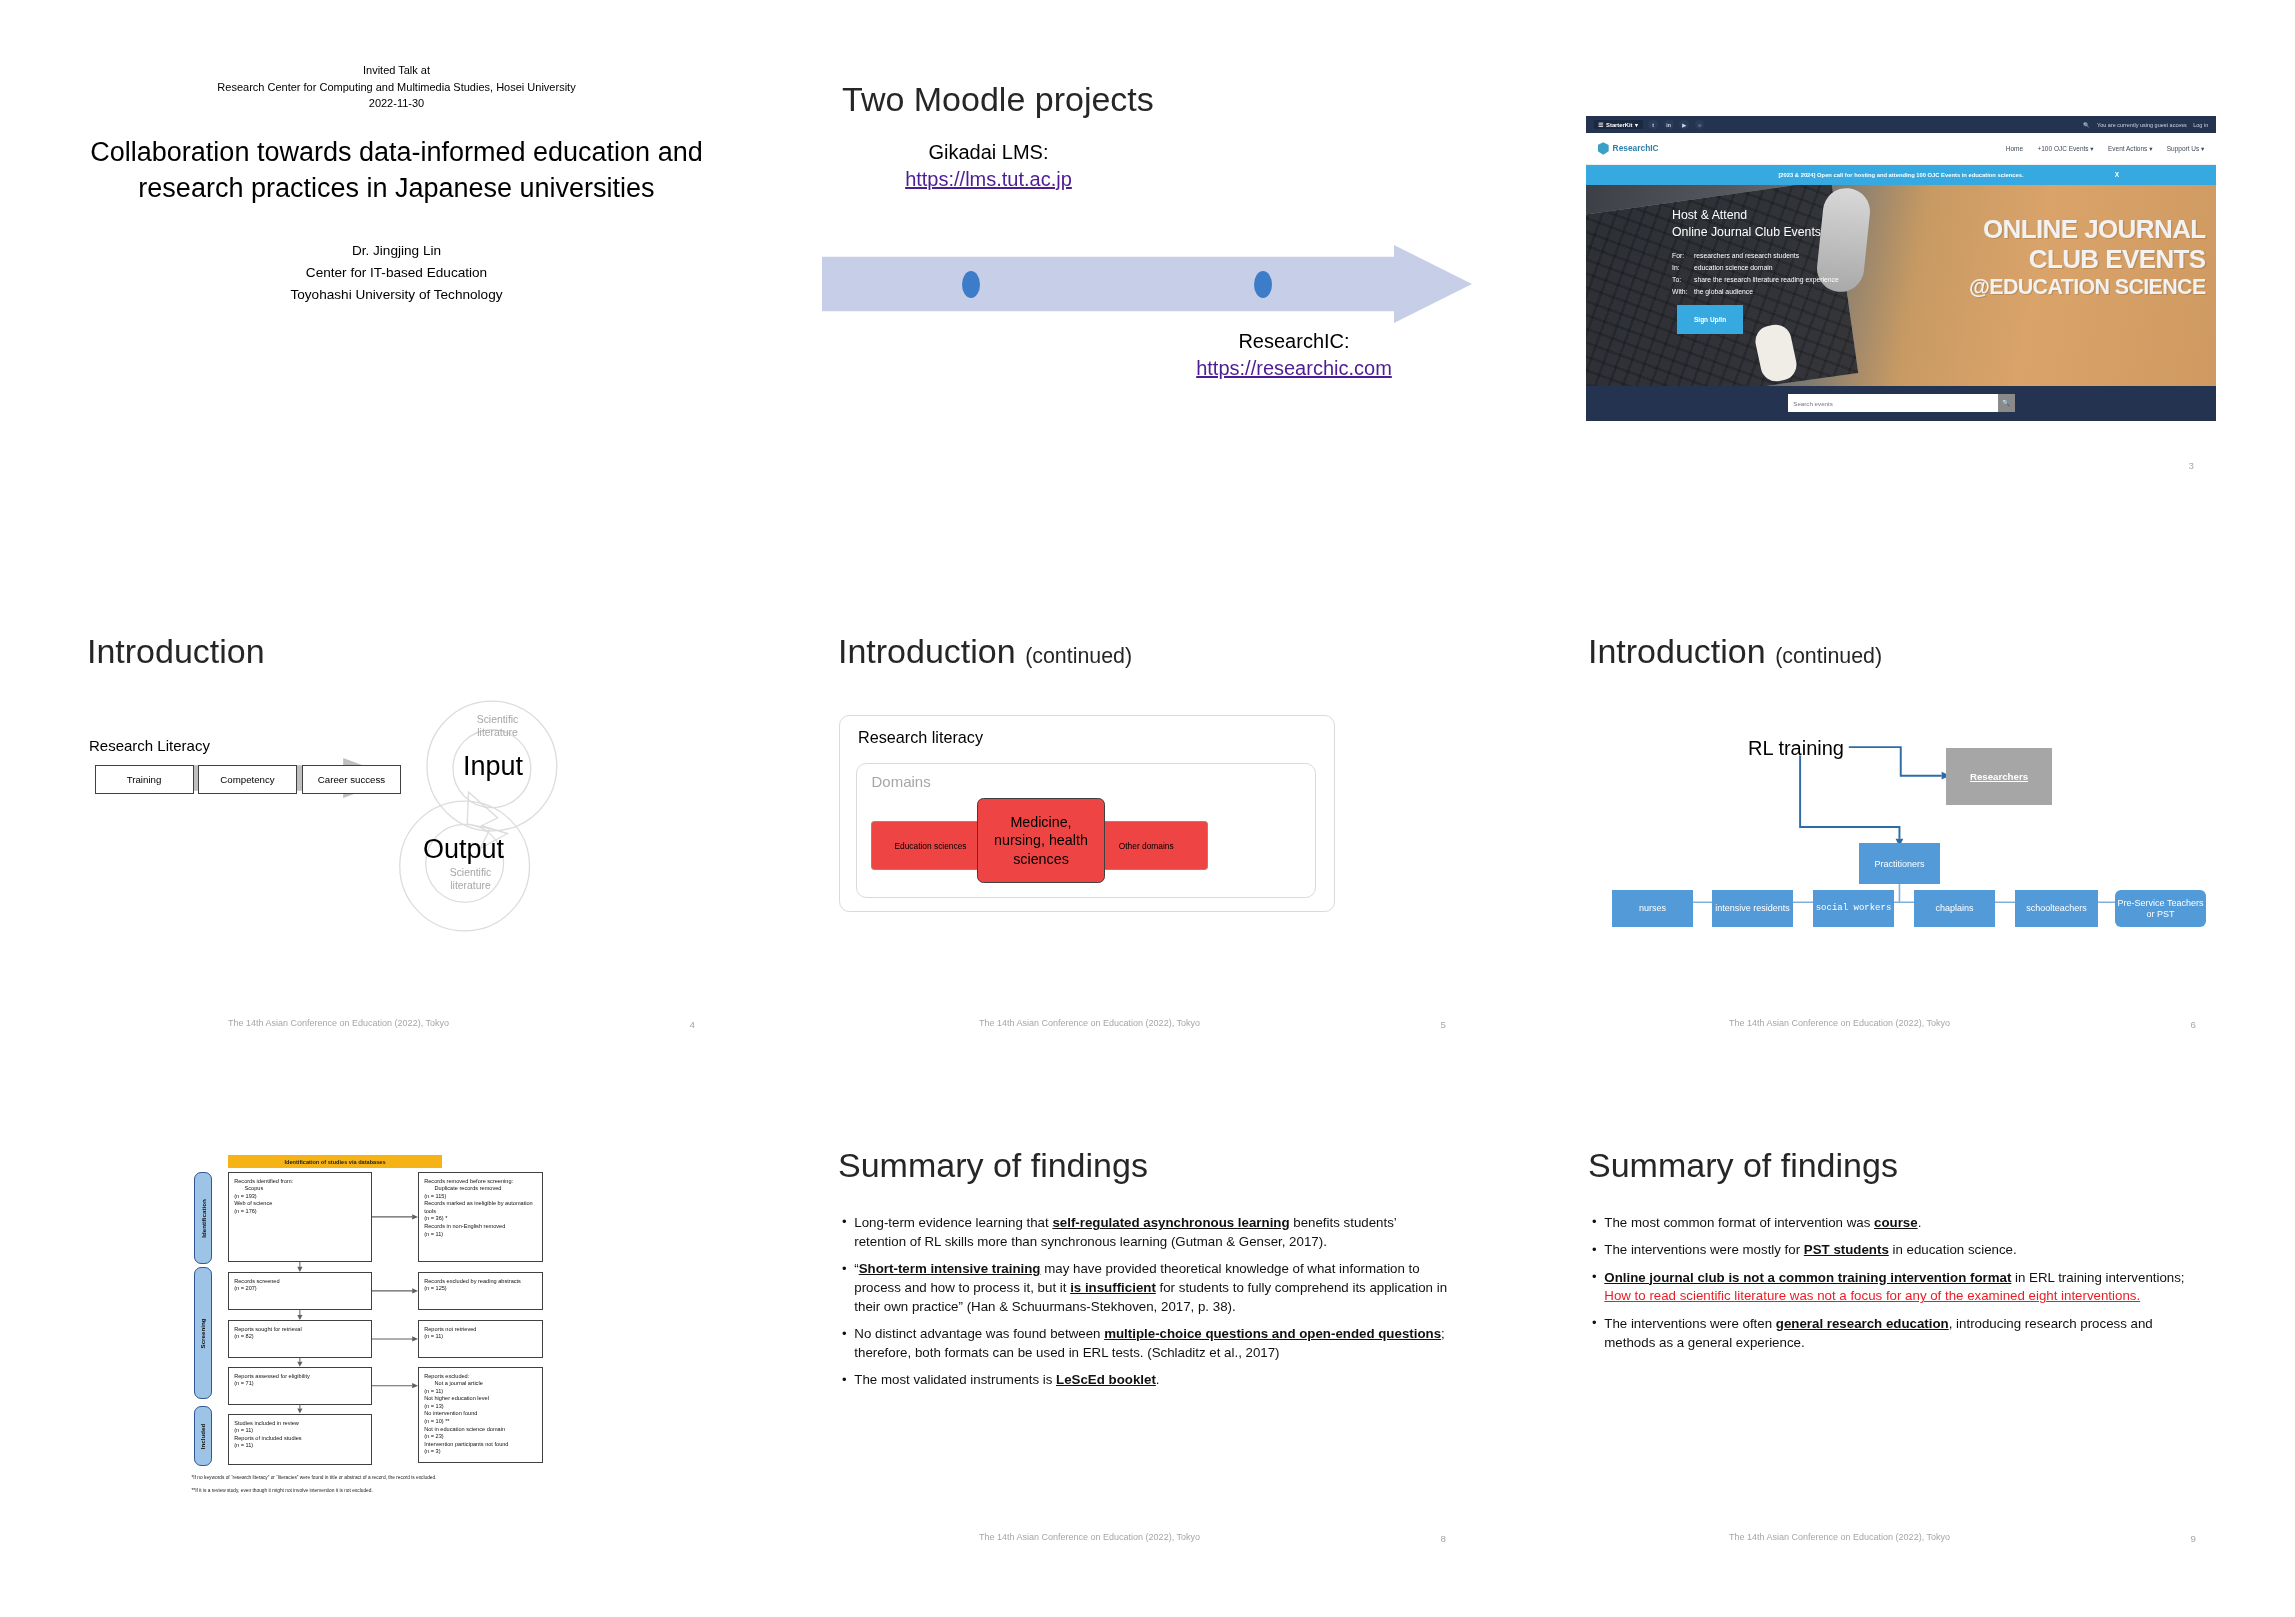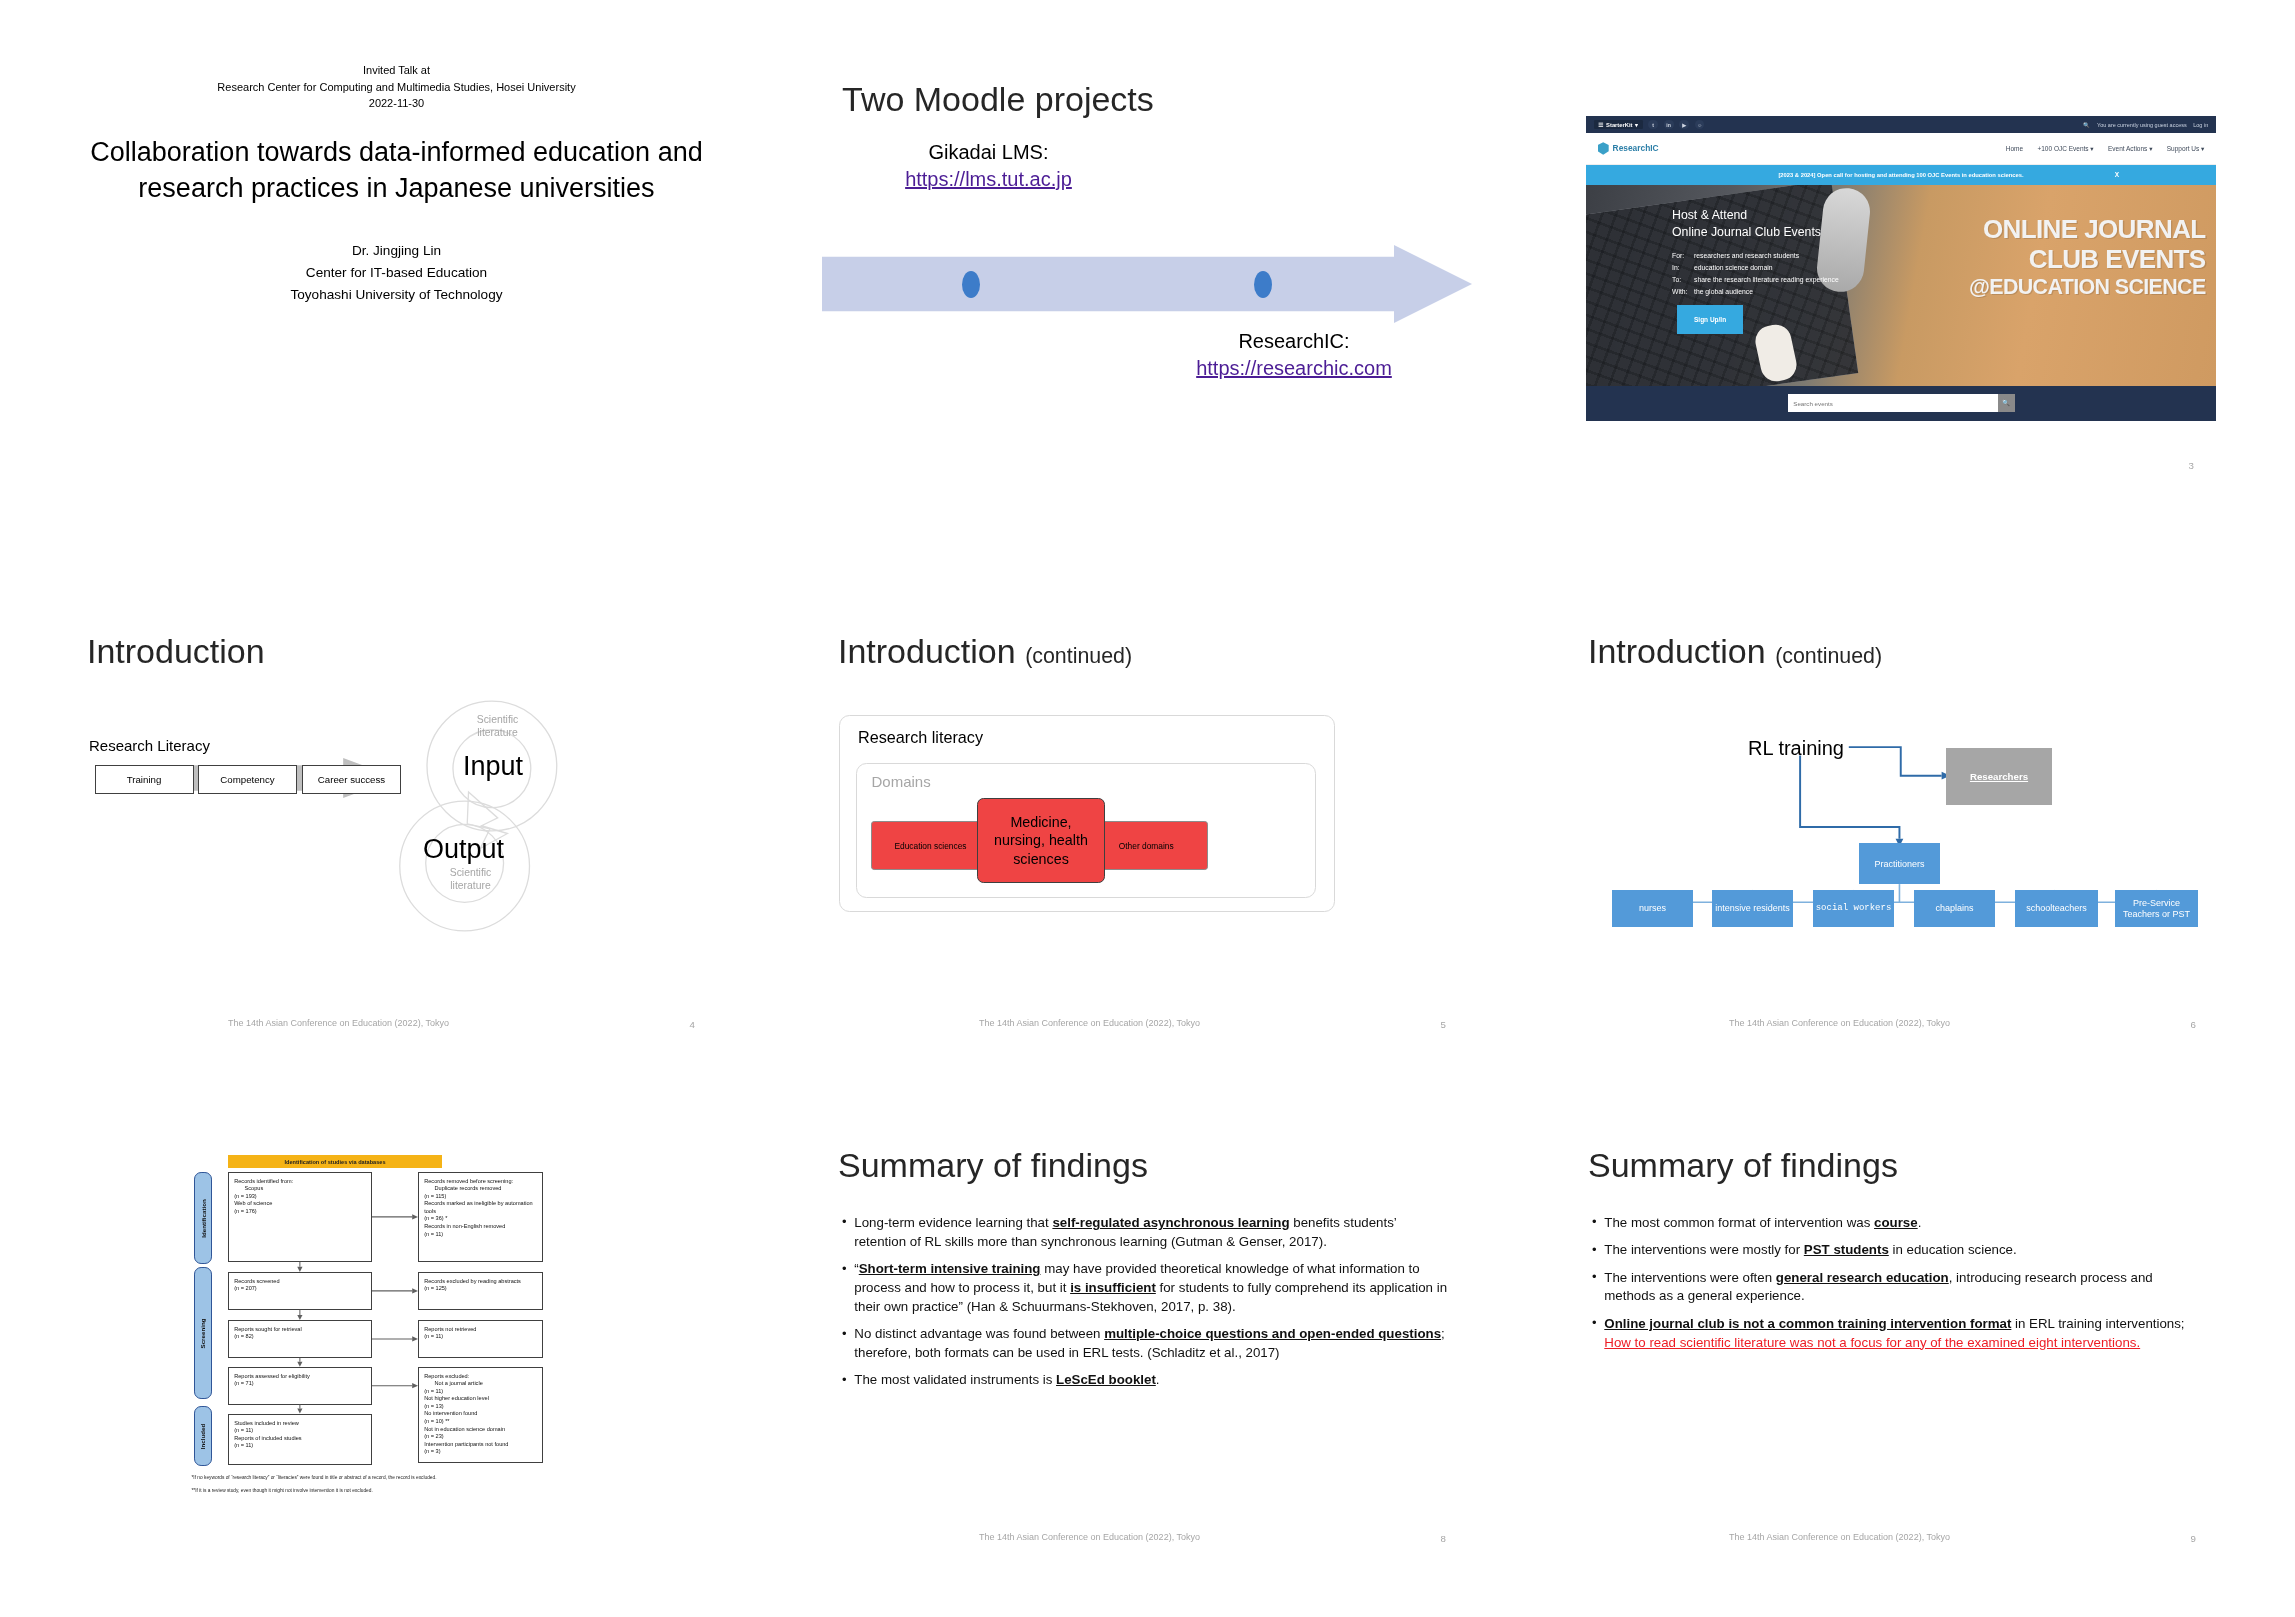--- a/index.html
+++ b/index.html
@@ -309,21 +309,21 @@
     </svg>
 
     <div class="nodeR">Researchers</div>
     <div class="nodeP">Practitioners</div>
 
     <div class="leaf" style="left:49px;width:81px;">nurses</div>
     <div class="leaf" style="left:149px;width:81px;">intensive residents</div>
     <div class="leaf" style="left:250px;width:81px;font-family:Liberation Mono, monospace;">social workers</div>
     <div class="leaf" style="left:351px;width:81px;">chaplains</div>
     <div class="leaf" style="left:452px;width:83px;">schoolteachers</div>
-    <div class="leaf" style="left:552px;width:83px;">Pre-Service Teachers or PST</div>
+    <div class="leaf" style="left:552px;width:91px;border-radius:6px;">Pre-Service Teachers or PST</div>
 
     <div class="footer" style="left:166px;bottom:34px;">The 14th Asian Conference on Education (2022), Tokyo</div>
     <div class="pagenum" style="right:36px;bottom:32.5px;">6</div>
   </div>
 
   <div class="slide" id="s7">
     <div class="prisma">
 
       <div class="pr-title">Identification of studies via databases</div>
 
@@ -432,21 +432,21 @@
       </div>
     <div class="footer" style="left:166px;bottom:34px;">The 14th Asian Conference on Education (2022), Tokyo</div>
     <div class="pagenum" style="right:36px;bottom:32.5px;">8</div>
   </div>
 
   <div class="slide" id="s9">
     <div class="stitle">Summary of findings</div>
     <div class="bullets" id="s9-bullets">
         <div class="bul"><span>The most common format of intervention was </span><span class="u">course</span><span>.</span></div>
         <div class="bul"><span>The interventions were mostly for </span><span class="u">PST students</span><span> in education science.</span></div>
+        <div class="bul"><span class="u">Online journal club is not a common training intervention format</span><span> in ERL training interventions; </span><span class="red">How to read scientific literature was not a focus for any of the examined eight interventions.</span></div>
         <div class="bul"><span>The interventions were often </span><span class="u">general research education</span><span>, introducing research process and methods as a general experience.</span></div>
-        <div class="bul"><span class="u">Online journal club is not a common training intervention format</span><span> in ERL training interventions; </span><span class="red">How to read scientific literature was not a focus for any of the examined eight interventions.</span></div>
       </div>
     <div class="footer" style="left:166px;bottom:34px;">The 14th Asian Conference on Education (2022), Tokyo</div>
     <div class="pagenum" style="right:36px;bottom:32.5px;">9</div>
   </div>
 
 </div>
 
 
 </body></html>

